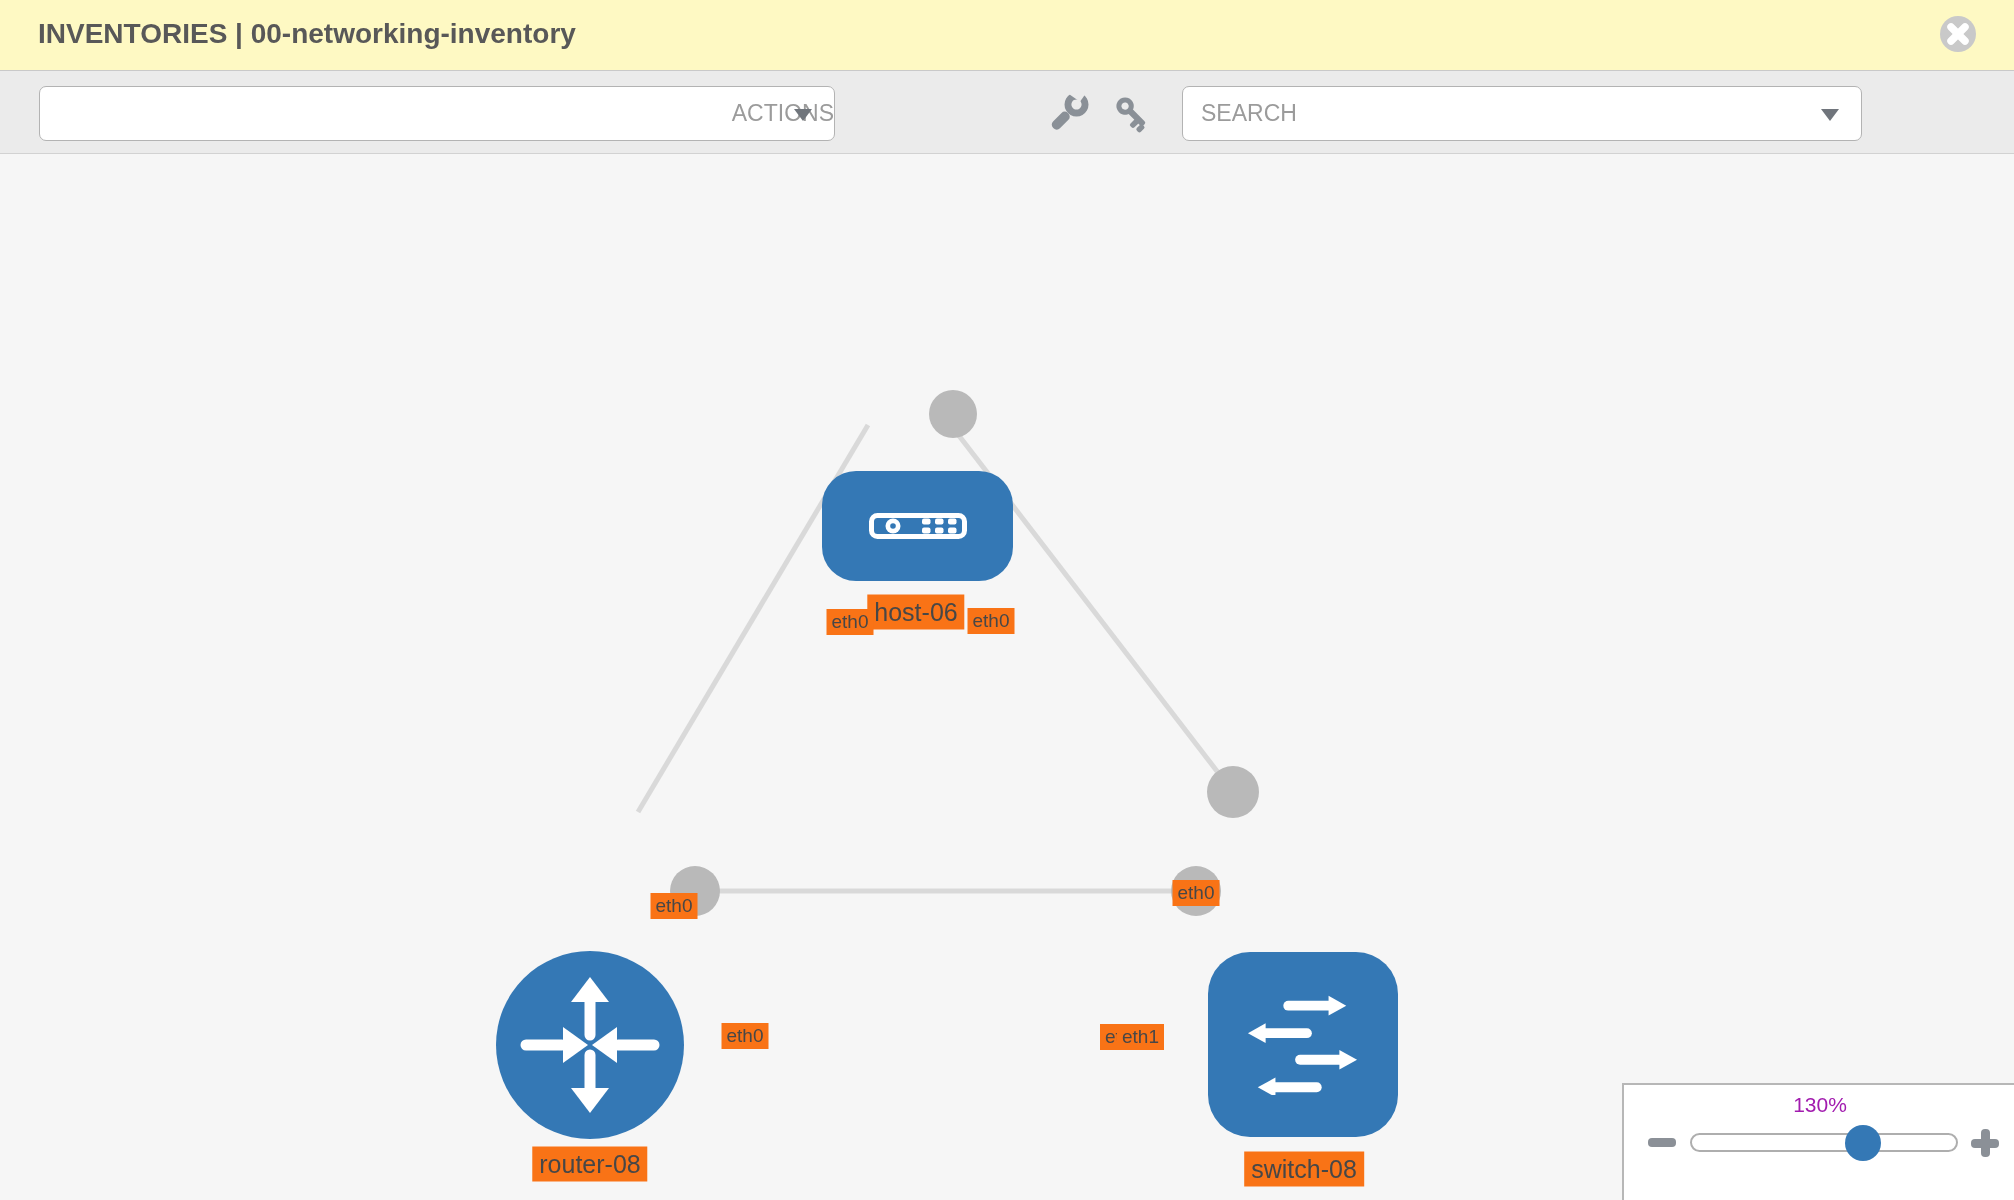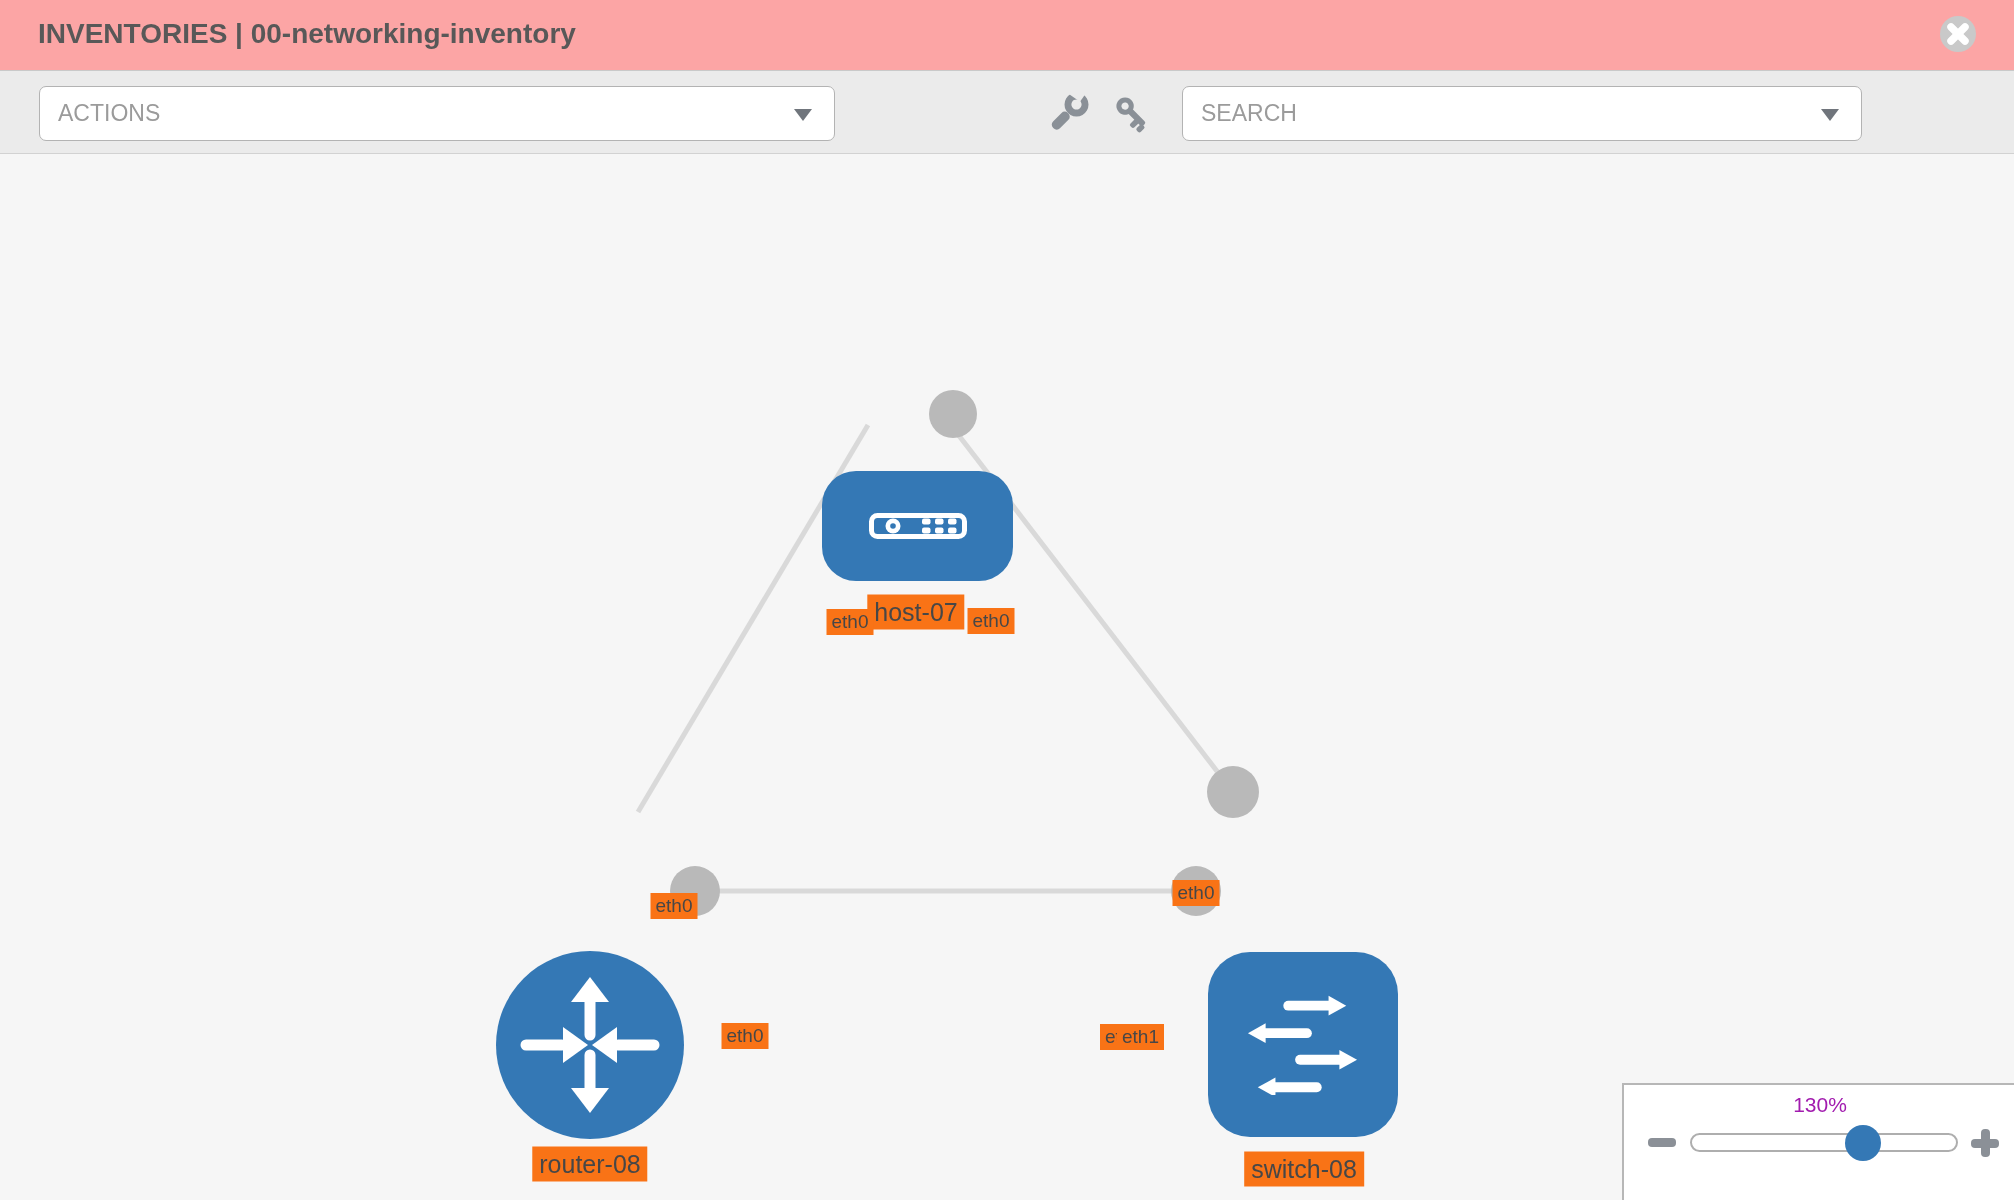--- a/index.html
+++ b/index.html
@@ -1,32 +1,32 @@
 <!DOCTYPE html>
 <html><head>
 <meta charset="utf-8">
 <style>
   html,body{margin:0;padding:0;width:2014px;height:1200px;overflow:hidden;
     font-family:"Liberation Sans", sans-serif; background:#f6f6f6;}
   .stage{position:absolute;top:0;left:0;width:2014px;height:1200px;overflow:hidden;}
 
   
-  .header{position:absolute;top:0;left:0;width:100%;height:70px;background:#fca5a5;
+  .header{position:absolute;top:0;left:0;width:100%;height:70px;background:#fef9c3;
     border-bottom:1px solid #c9c9c9;}
   .title{position:absolute;left:38px;top:18px;font-size:28px;font-weight:bold;color:#585858;
     letter-spacing:0px;}
   .close-btn{position:absolute;left:1940px;top:16px;width:36px;height:36px;border-radius:50%;
     background:#c9c9c9;cursor:pointer;display:flex;align-items:center;justify-content:center;}
 
   
   .toolbar{position:absolute;top:71px;left:0;width:100%;height:82px;background:#ebebeb;
     border-bottom:1px solid #d2d2d2;}
   .combo{position:absolute;top:15px;height:55px;background:#ffffff;border:1px solid #b3b3b3;
     border-radius:7px;box-sizing:border-box;display:flex;align-items:center;cursor:pointer;}
-  .combo-actions{left:39px;width:796px;}
+  .combo-actions{left:39px;width:796px;justify-content:flex-end;}
   .combo-search{left:1182px;width:680px;}
   .combo-text{margin-left:18px;font-size:23px;color:#9b9b9b;}
   .caret{position:absolute;right:22px;top:22px;width:0;height:0;
     border-left:9px solid transparent;border-right:9px solid transparent;
     border-top:12px solid #70757c;}
   .tool-icon{position:absolute;top:0;cursor:pointer;}
   .tool-wrench{left:1048px;top:20px;}
   .tool-key{left:1112px;top:22px;}
 
   
@@ -155,21 +155,21 @@
           <line x1="-39" y1="-12" x2="4" y2="-12"></line>
           <polygon points="-56,-12 -38,-22 -38,-2" stroke="none"></polygon>
           <line x1="-3" y1="15" x2="38" y2="15"></line>
           <polygon points="55,15 37,5 37,25" stroke="none"></polygon>
           <line x1="-29" y1="43" x2="14" y2="43"></line>
           <polygon points="-46,43 -28,33 -28,53" stroke="none"></polygon>
         </g>
       </svg>
     </div>
 
-    <div class="chip node-label" style="left:916px;top:458px;">host-07</div>
+    <div class="chip node-label" style="left:916px;top:458px;">host-06</div>
     <div class="chip node-label" style="left:590px;top:1010px;">router-08</div>
     <div class="chip node-label" style="left:1304px;top:1015px;">switch-08</div>
 
     <div class="chip if-label if-center" style="left:850px;top:468px;">eth0</div>
     <div class="chip if-label if-center" style="left:674px;top:752px;">eth0</div>
     <div class="chip if-label if-center" style="left:991px;top:467px;">eth0</div>
     <div class="chip if-label if-center" style="left:1196px;top:739px;">eth0</div>
     <div class="chip if-label if-center" style="left:745px;top:882px;">eth0</div>
     <div class="chip if-label" style="left:1100px;top:870px;z-index:39;">eth0</div>
     <div class="chip if-label" style="left:1117px;top:870px;z-index:41;">eth1</div>

